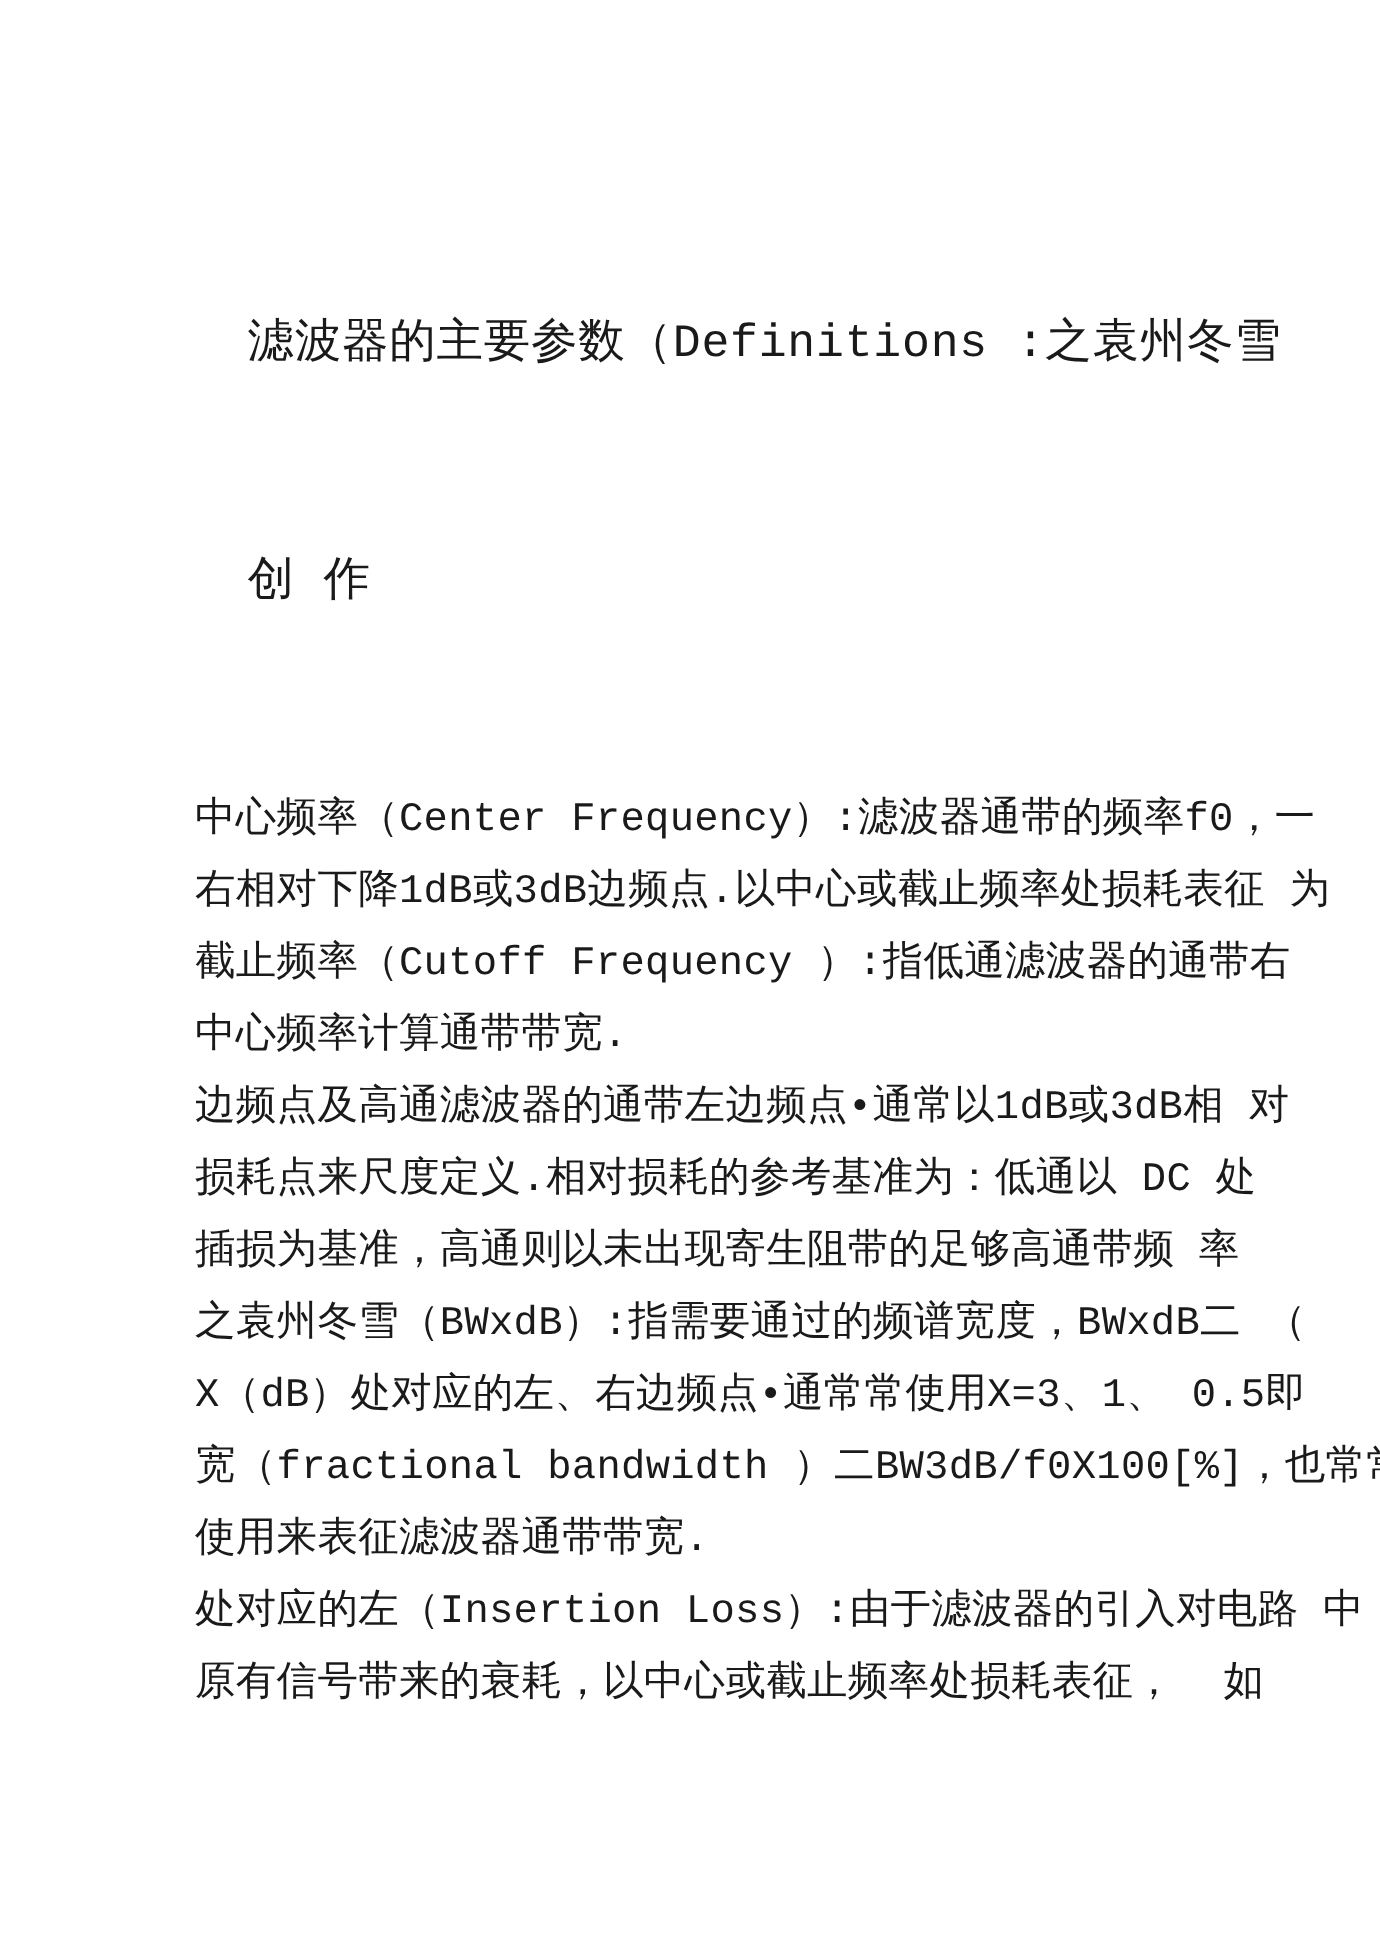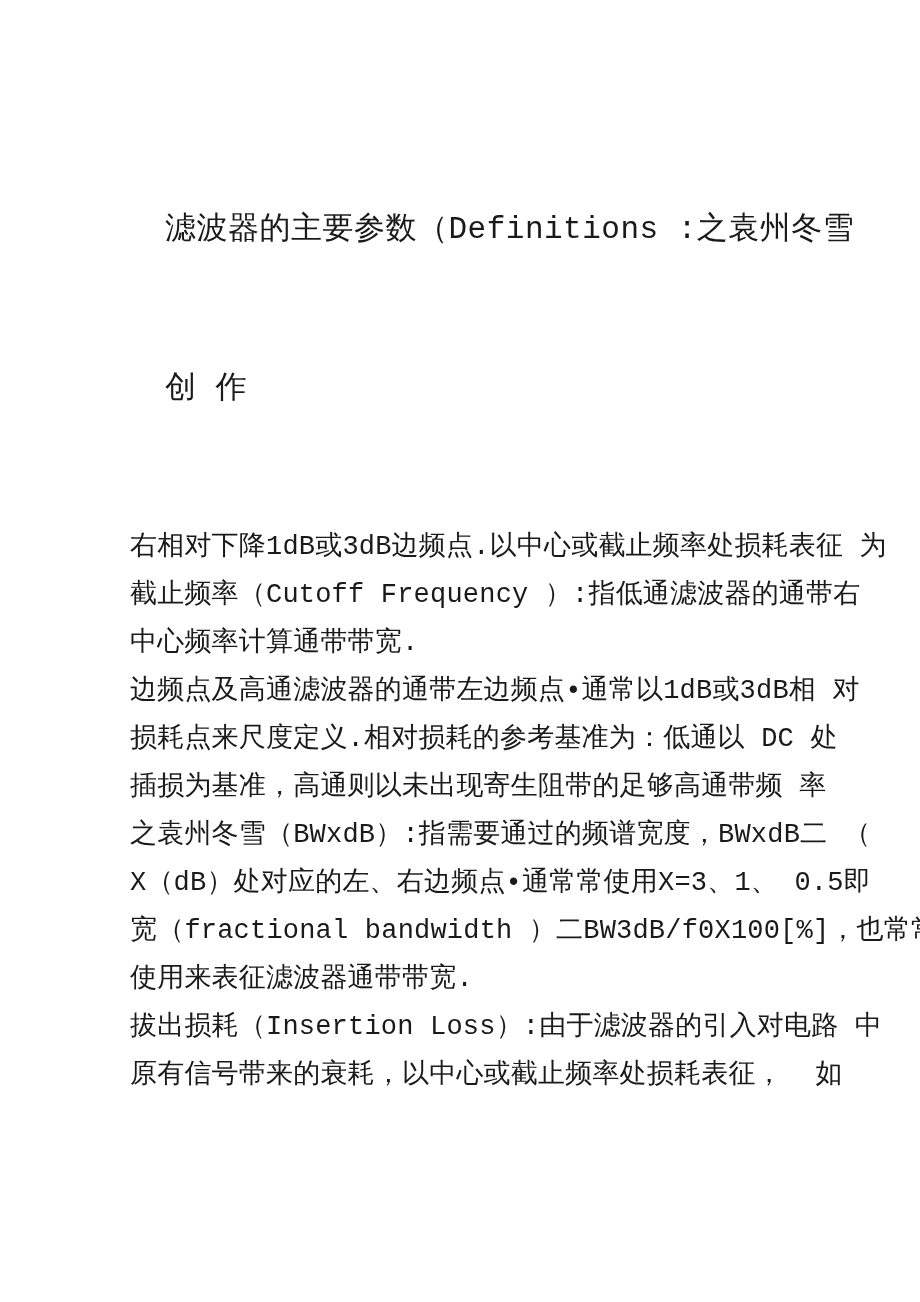--- a/index.html
+++ b/index.html
@@ -45,28 +45,29 @@
 <body>
 
 <div class="page">
 
   <div class="doc-title">
     <div class="tline">滤波器的主要参数（Definitions :之袁州冬雪</div>
     <div class="tline">创 作</div>
   </div>
 
   <div class="doc-body">
+    <div class="bline">中心频率（Center Frequency）:滤波器通带的频率f0，一</div>
     <div class="bline">右相对下降1dB或3dB边频点.以中心或截止频率处损耗表征 为</div>
     <div class="bline">截止频率（Cutoff Frequency ）:指低通滤波器的通带右</div>
     <div class="bline">中心频率计算通带带宽.</div>
     <div class="bline">边频点及高通滤波器的通带左边频点•通常以1dB或3dB相 对</div>
     <div class="bline">损耗点来尺度定义.相对损耗的参考基准为：低通以 DC 处</div>
     <div class="bline">插损为基准，高通则以未出现寄生阻带的足够高通带频 率</div>
     <div class="bline">之袁州冬雪（BWxdB）:指需要通过的频谱宽度，BWxdB二 （</div>
     <div class="bline">X（dB）处对应的左、右边频点•通常常使用X=3、1、 0.5即</div>
     <div class="bline">宽（fractional bandwidth ）二BW3dB/f0X100[%]，也常常</div>
     <div class="bline">使用来表征滤波器通带带宽.</div>
-    <div class="bline">拔出损耗（Insertion Loss）:由于滤波器的引入对电路 中</div>
+    <div class="bline">处对应的左（Insertion Loss）:由于滤波器的引入对电路 中</div>
     <div class="bline">原有信号带来的衰耗，以中心或截止频率处损耗表征，  如</div>
 
   </div>
 
 </div>
 
 </body></html>

